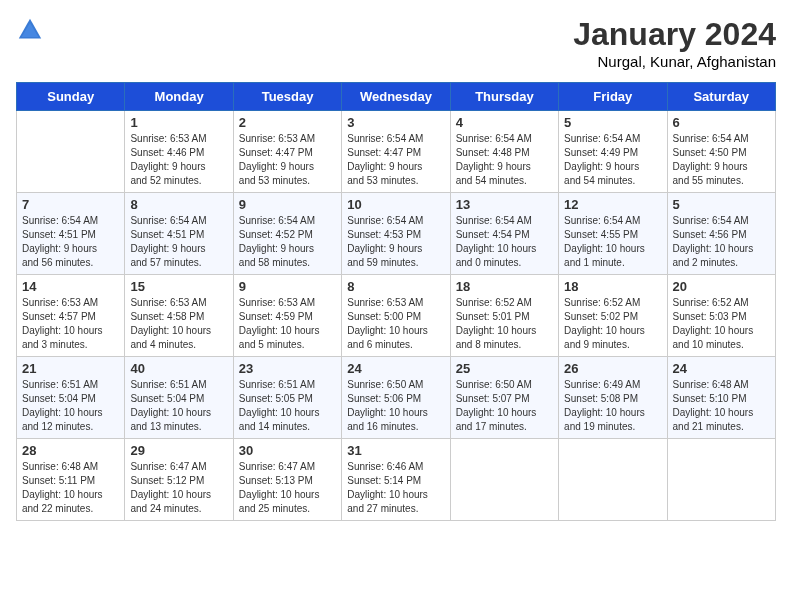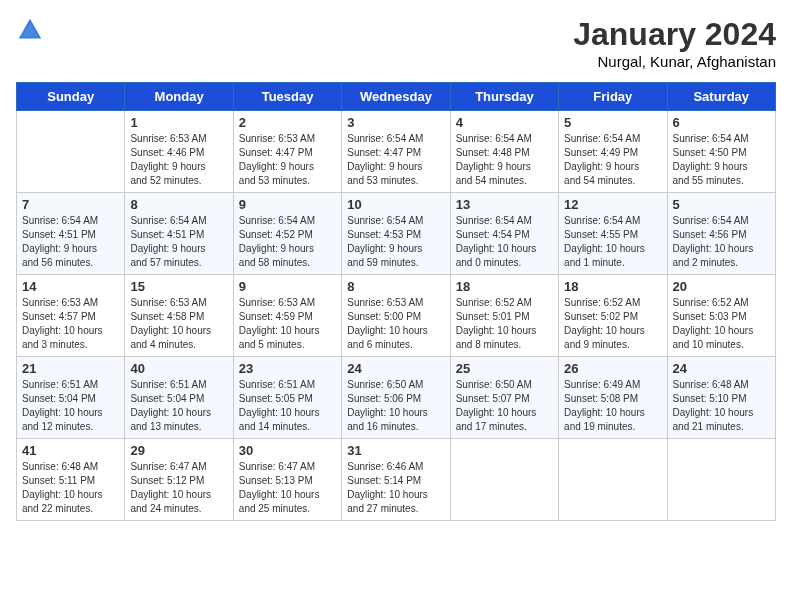--- a/index.html
+++ b/index.html
@@ -232,21 +232,21 @@
           <span class="day-num">26</span>
           <div class="day-info">Sunrise: 6:49 AM<br>Sunset: 5:08 PM<br>Daylight: 10 hours<br>and 19 minutes.</div>
         </td>
         <td>
           <span class="day-num">24</span>
           <div class="day-info">Sunrise: 6:48 AM<br>Sunset: 5:10 PM<br>Daylight: 10 hours<br>and 21 minutes.</div>
         </td>
       </tr>
       <tr>
         <td>
-          <span class="day-num">41</span>
+          <span class="day-num">28</span>
           <div class="day-info">Sunrise: 6:48 AM<br>Sunset: 5:11 PM<br>Daylight: 10 hours<br>and 22 minutes.</div>
         </td>
         <td>
           <span class="day-num">29</span>
           <div class="day-info">Sunrise: 6:47 AM<br>Sunset: 5:12 PM<br>Daylight: 10 hours<br>and 24 minutes.</div>
         </td>
         <td>
           <span class="day-num">30</span>
           <div class="day-info">Sunrise: 6:47 AM<br>Sunset: 5:13 PM<br>Daylight: 10 hours<br>and 25 minutes.</div>
         </td>

